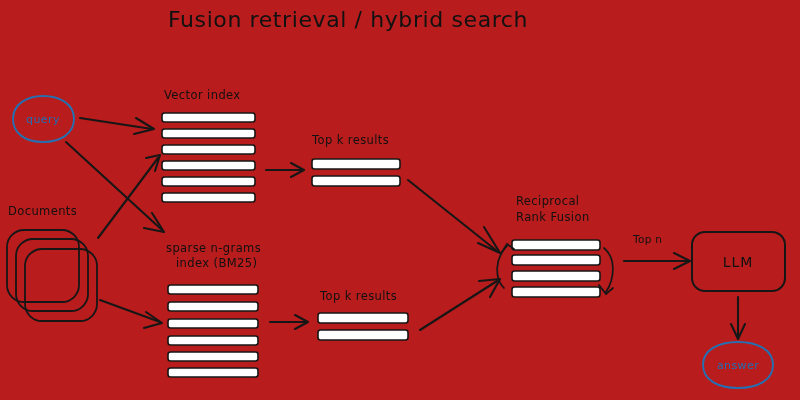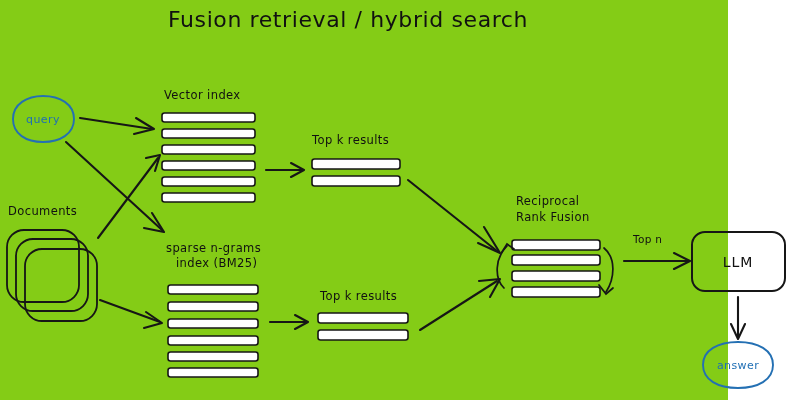--- a/index.html
+++ b/index.html
@@ -8,23 +8,23 @@
     background: #ffffff;
   }
   body {
     width: 800px;
     height: 400px;
     font-family: "DejaVu Sans", sans-serif;
     overflow: hidden;
   }
   #canvas {
     position: relative;
-    width: 728px;
+    width: 800px;
     height: 400px;
-    background: #84cc16;
+    background: #b91c1c;
   }
   svg.diagram {
     position: absolute;
     left: 0;
     top: 0;
     width: 800px;
     height: 400px;
   }
   .hand-text {
     font-family: "DejaVu Sans", sans-serif;

